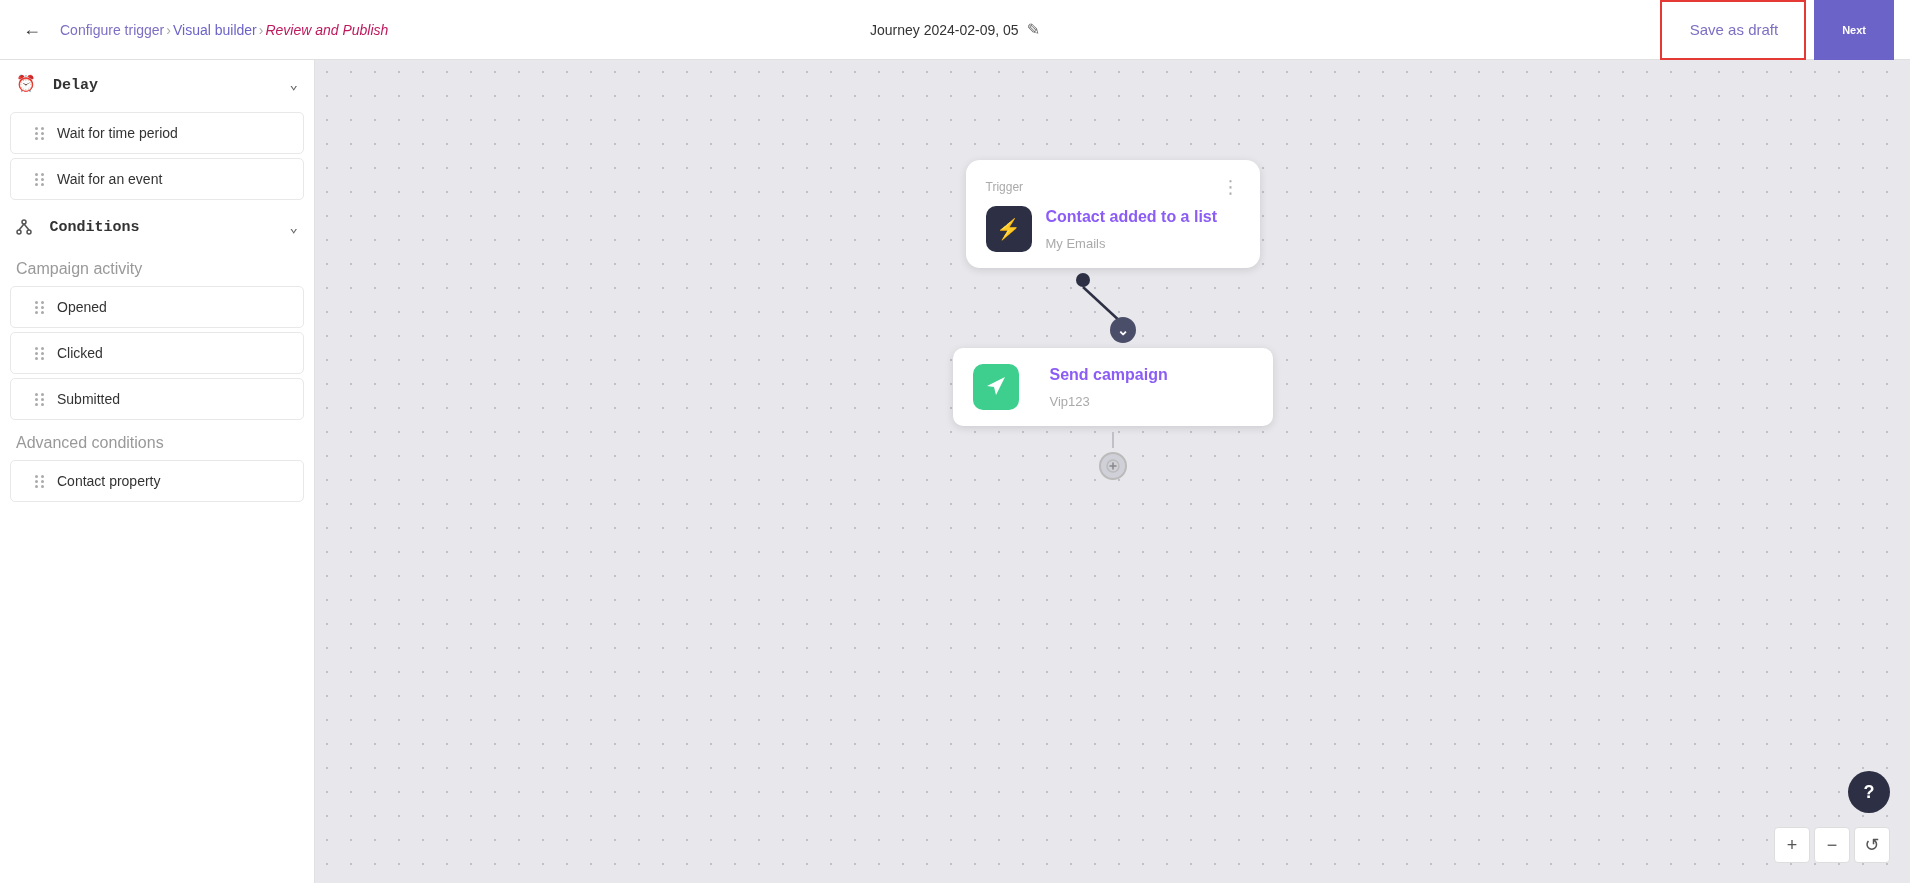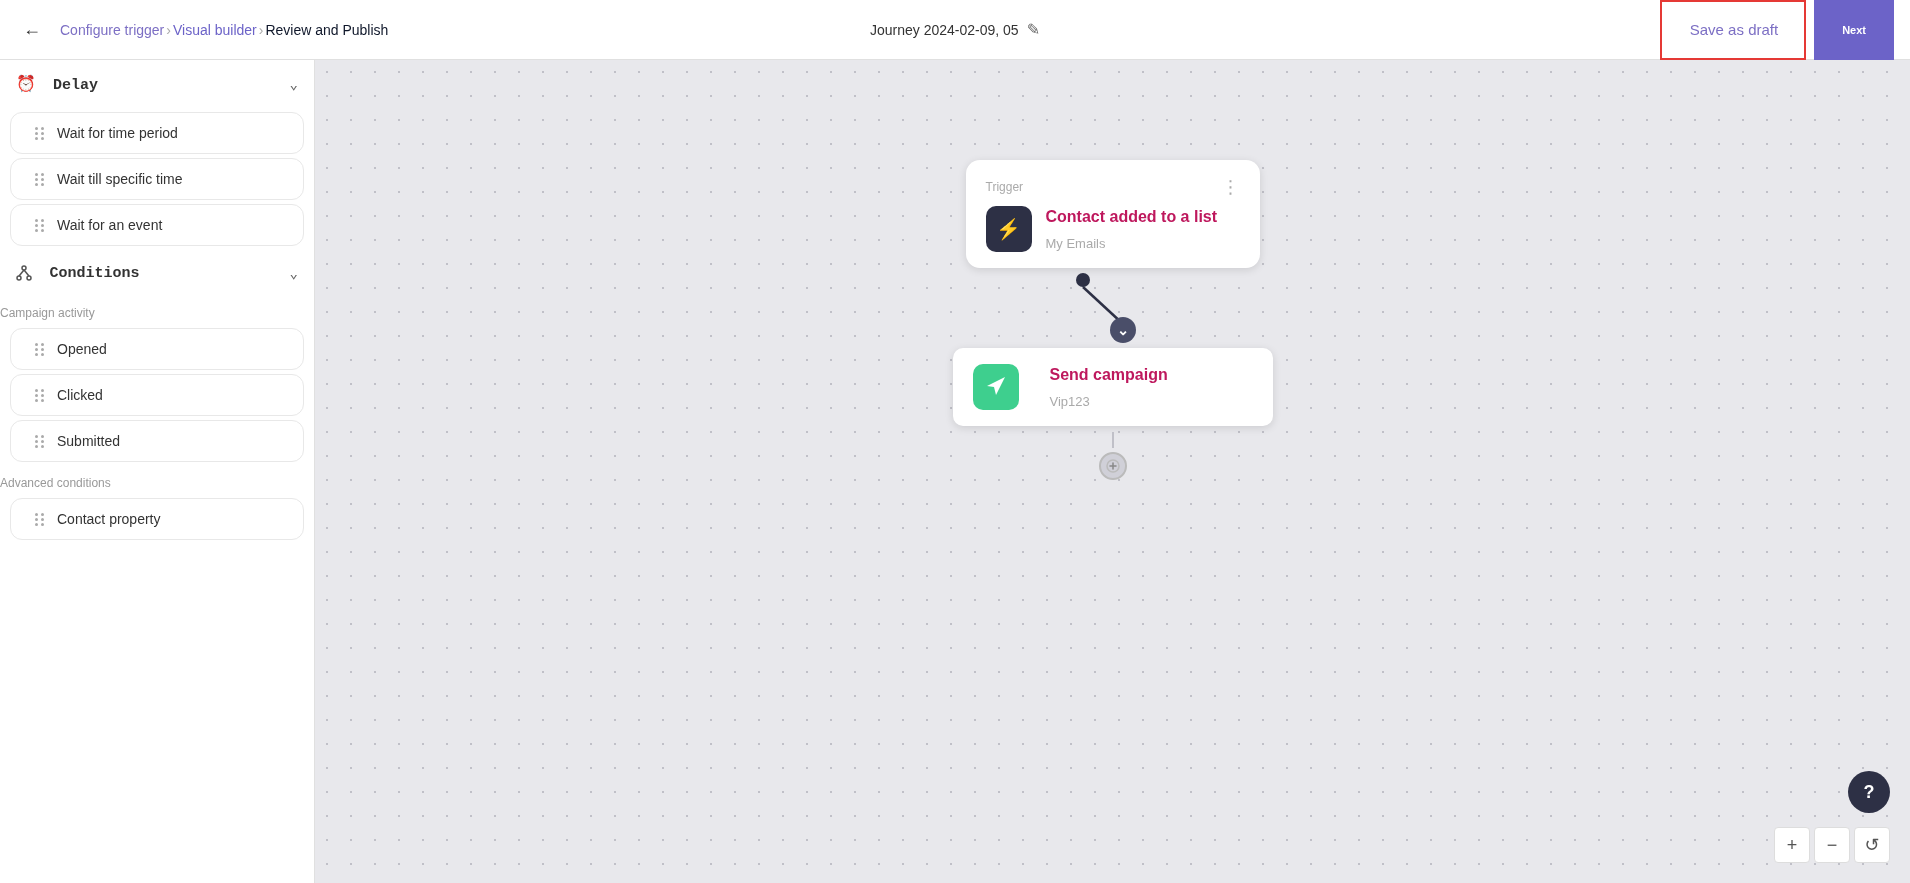--- a/index.html
+++ b/index.html
@@ -21,21 +21,21 @@
       display: flex; align-items: center; justify-content: center;
       cursor: pointer; margin-right: 12px; color: #333;
       font-size: 18px;
     }
     .breadcrumb {
       display: flex; align-items: center; gap: 2px;
       font-size: 14px; color: #7c6fc4;
     }
     .breadcrumb-sep { color: #aaa; }
     .breadcrumb-current { color: #6c63c8; font-weight: 500; }
-    .breadcrumb-inactive { color: #0f172a; }
+    .breadcrumb-inactive { color: #be185d; font-style: italic; }
     .header-center {
       position: absolute; left: 50%; transform: translateX(-50%);
       display: flex; align-items: center; gap: 8px;
       font-size: 14px; color: #333;
     }
     .header-edit-icon { cursor: pointer; color: #666; font-size: 16px; }
     .header-actions {
       margin-left: auto;
       display: flex; align-items: center; gap: 8px;
     }
@@ -82,41 +82,41 @@
       font-size: 16px; color: #555;
     }
     .sidebar-section-header .chevron { font-size: 14px; color: #666; }
 
     .sidebar-item {
       display: flex; align-items: center;
       padding: 12px 16px 12px 24px;
       cursor: grab;
       font-size: 14px; color: #333;
       border: 1px solid #e8e8e8;
-      border-radius: 12px;
+      border-radius: 5px;
       margin: 4px 10px;
       background: #fff;
     }
     .drag-dots {
       display: inline-grid;
       grid-template-columns: repeat(2, 4px);
       gap: 2px;
       margin-right: 12px;
       flex-shrink: 0;
     }
     .drag-dots span {
       width: 3px; height: 3px;
       border-radius: 50%;
       background: #aaa;
       display: block;
     }
 
     .section-category {
-      padding: 10px 0 4px;
-      font-size: 12px; color: #999; font-weight: 500;
+      padding: 10px 16px 4px;
+      font-size: 16px; color: #999; font-weight: 500;
     }
 
     
     .canvas {
       flex: 1;
       background: #e8e8ec;
       background-image: radial-gradient(circle, #c0c0c8 1px, transparent 1px);
       background-size: 24px 24px;
       position: relative;
       overflow: hidden;
@@ -148,21 +148,21 @@
     }
     .trigger-icon-box {
       width: 46px; height: 46px;
       background: #2d3045;
       border-radius: 10px;
       display: flex; align-items: center; justify-content: center;
       color: #fff; font-size: 20px;
       flex-shrink: 0;
     }
     .node-title {
-      font-size: 16px; font-weight: 600; color: #be185d;
+      font-size: 16px; font-weight: 600; color: #8b5cf6;
     }
     .node-subtitle {
       font-size: 13px; color: #aaa; margin-top: 10px;
     }
     .node-menu { color: #aaa; cursor: pointer; font-size: 18px; }
 
     .node-send {
       background: #fff;
       border-radius: 10px;
       padding: 16px 20px;
@@ -268,31 +268,20 @@
       </div>
       <div class="sidebar-item">
         <span class="drag-dots">
           <span></span>
             <span></span>
             <span></span>
             <span></span>
             <span></span>
             <span></span>
         </span>
-        <span>Wait till specific time</span>
-      </div>
-      <div class="sidebar-item">
-        <span class="drag-dots">
-          <span></span>
-            <span></span>
-            <span></span>
-            <span></span>
-            <span></span>
-            <span></span>
-        </span>
         <span>Wait for an event</span>
       </div>
     </div>
 
     <div class="sidebar-section-header">
       <span>
         <span class="section-icon">
           <svg width="16" height="16" viewBox="0 0 16 16" fill="none" style="vertical-align:middle;">
             <circle cx="8" cy="3" r="2" stroke="#555" stroke-width="1.5" fill="none"></circle>
             <circle cx="3" cy="13" r="2" stroke="#555" stroke-width="1.5" fill="none"></circle>

